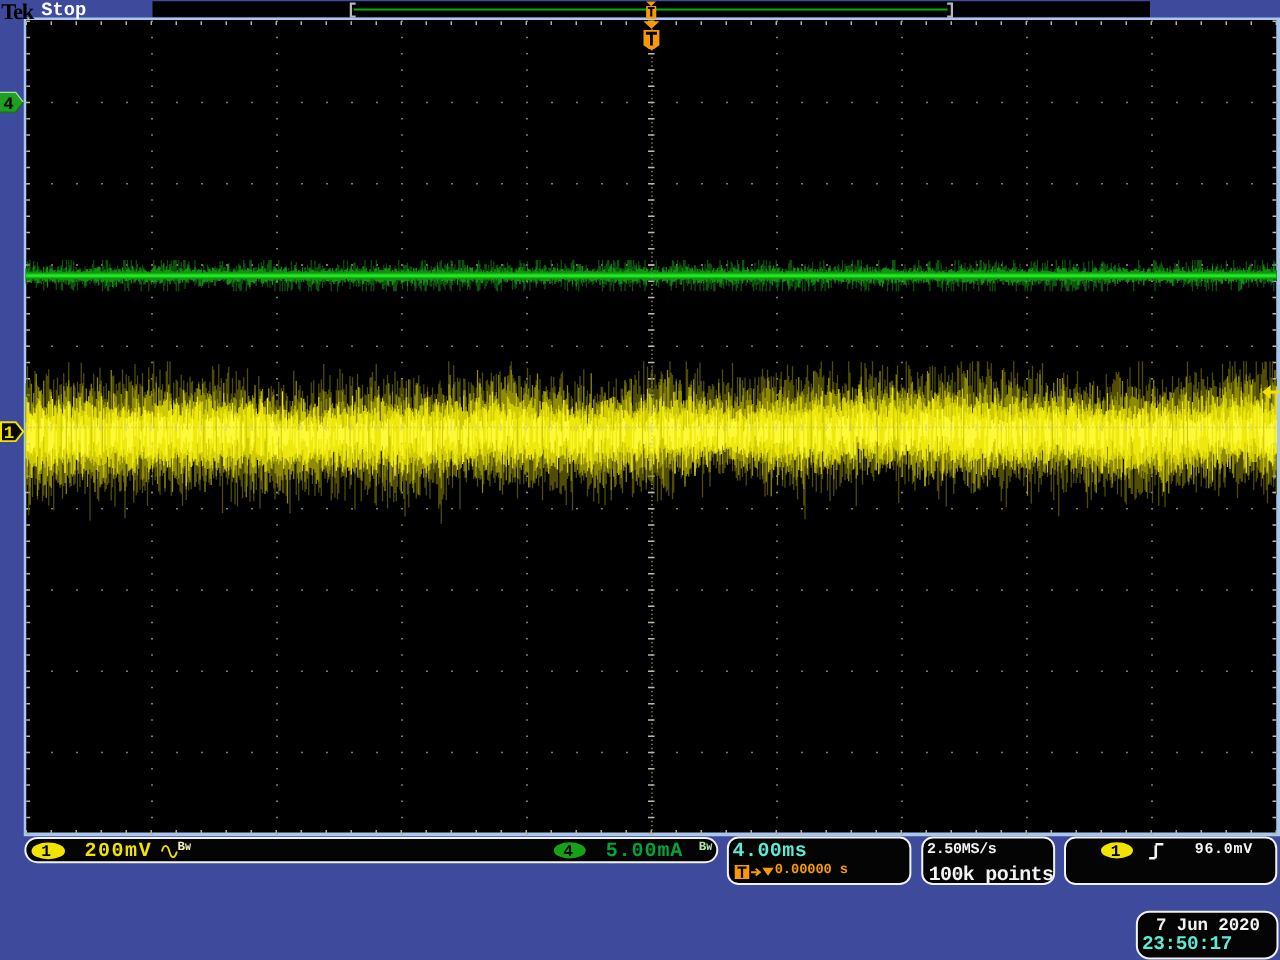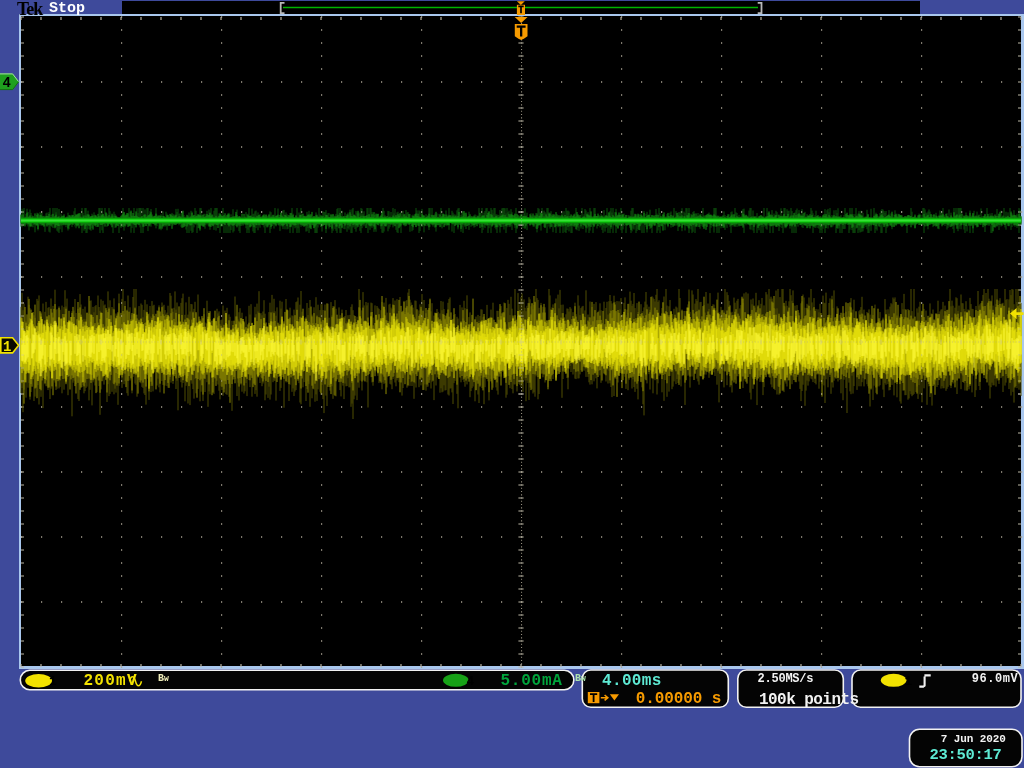--- a/index.html
+++ b/index.html
@@ -1,17 +1,17 @@
 <!DOCTYPE html>
 <html><head><meta charset="utf-8"><style>
 html,body{margin:0;padding:0;width:1024px;height:768px;overflow:hidden;background:#3e4a9b;}
 #scr{position:absolute;left:0;top:0;width:1024px;height:768px;background:#3e4a9b;
  font-family:"Liberation Mono",monospace;font-weight:bold;}
 .abs{position:absolute;}
-.t{position:absolute;white-space:pre;line-height:1;margin-left:16px;}
+.t{position:absolute;white-space:pre;line-height:1;}
 </style></head><body>
 <div id="scr">
 
 <div class="abs" style="left:122px;top:1px;width:798px;height:13px;background:#000;"></div>
 
 <div class="abs" style="left:19px;top:14px;width:1005px;height:655px;background:#a9c7ee;"></div>
 <div class="abs" style="left:21px;top:16px;width:1000px;height:650px;background:#000;"></div>
 
 <div class="t" style="left:1px;top:0px;font-family:'Liberation Serif',serif;font-size:18px;color:#000;letter-spacing:-1px;">Tek</div>
 <div class="t" style="left:33px;top:1px;font-size:15px;color:#fff;text-align:center;">Stop</div>
@@ -99,19 +99,19 @@
 </svg>
 
 <div class="t" style="left:33px;top:675px;font-size:13px;color:#000;">1</div>
 <div class="t" style="left:450.5px;top:675px;font-size:13px;color:#000;">4</div>
 <div class="t" style="left:888.5px;top:675px;font-size:13px;color:#000;">1</div>
 <div class="t" style="left:67.5px;top:673.4px;font-size:16px;letter-spacing:1.25px;color:#f2e200;font-family:Liberation Mono, monospace;">200mV</div>
 <div class="t" style="left:142px;top:673.5px;font-size:10px;color:#efedb9;">B<span style="font-size:8px;">W</span></div>
 <div class="t" style="left:484.5px;top:673.4px;font-size:16px;letter-spacing:0.75px;color:#00a53c;">5.00mA</div>
 <div class="t" style="left:559px;top:673.5px;font-size:10px;color:#aee3ae;">B<span style="font-size:8px;">W</span></div>
 <div class="t" style="left:586px;top:673.2px;font-size:16px;letter-spacing:0.35px;color:#5eead4;">4.00ms</div>
-<div class="t" style="left:619.8px;top:691px;font-size:16px;letter-spacing:-0.1px;color:#f79b00;">0.00000 s</div>
+<div class="t" style="left:619.8px;top:691px;font-size:11px;letter-spacing:-0.1px;color:#f79b00;">0.00000 s</div>
 <div class="t" style="left:741.6px;top:673.2px;font-size:12px;letter-spacing:-0.25px;color:#f2f2f2;">2.50MS/s</div>
 <div class="t" style="left:743px;top:692px;font-size:16px;letter-spacing:-0.55px;color:#f2f2f2;">100k points</div>
 <div class="t" style="left:955.8px;top:672.6px;font-size:12px;letter-spacing:0.55px;color:#f2f2f2;">96.0mV</div>
-<div class="t" style="left:924.8px;top:733.8px;font-size:11px;letter-spacing:-0.1px;color:#f2f2f2;">7 Jun 2020</div>
+<div class="t" style="left:924.8px;top:733.8px;font-size:14px;letter-spacing:-0.1px;color:#f2f2f2;">7 Jun 2020</div>
 <div class="t" style="left:913.5px;top:748.2px;font-size:15.5px;letter-spacing:-0.3px;color:#5eead4;">23:50:17</div>
 
 </div>
 </body></html>

